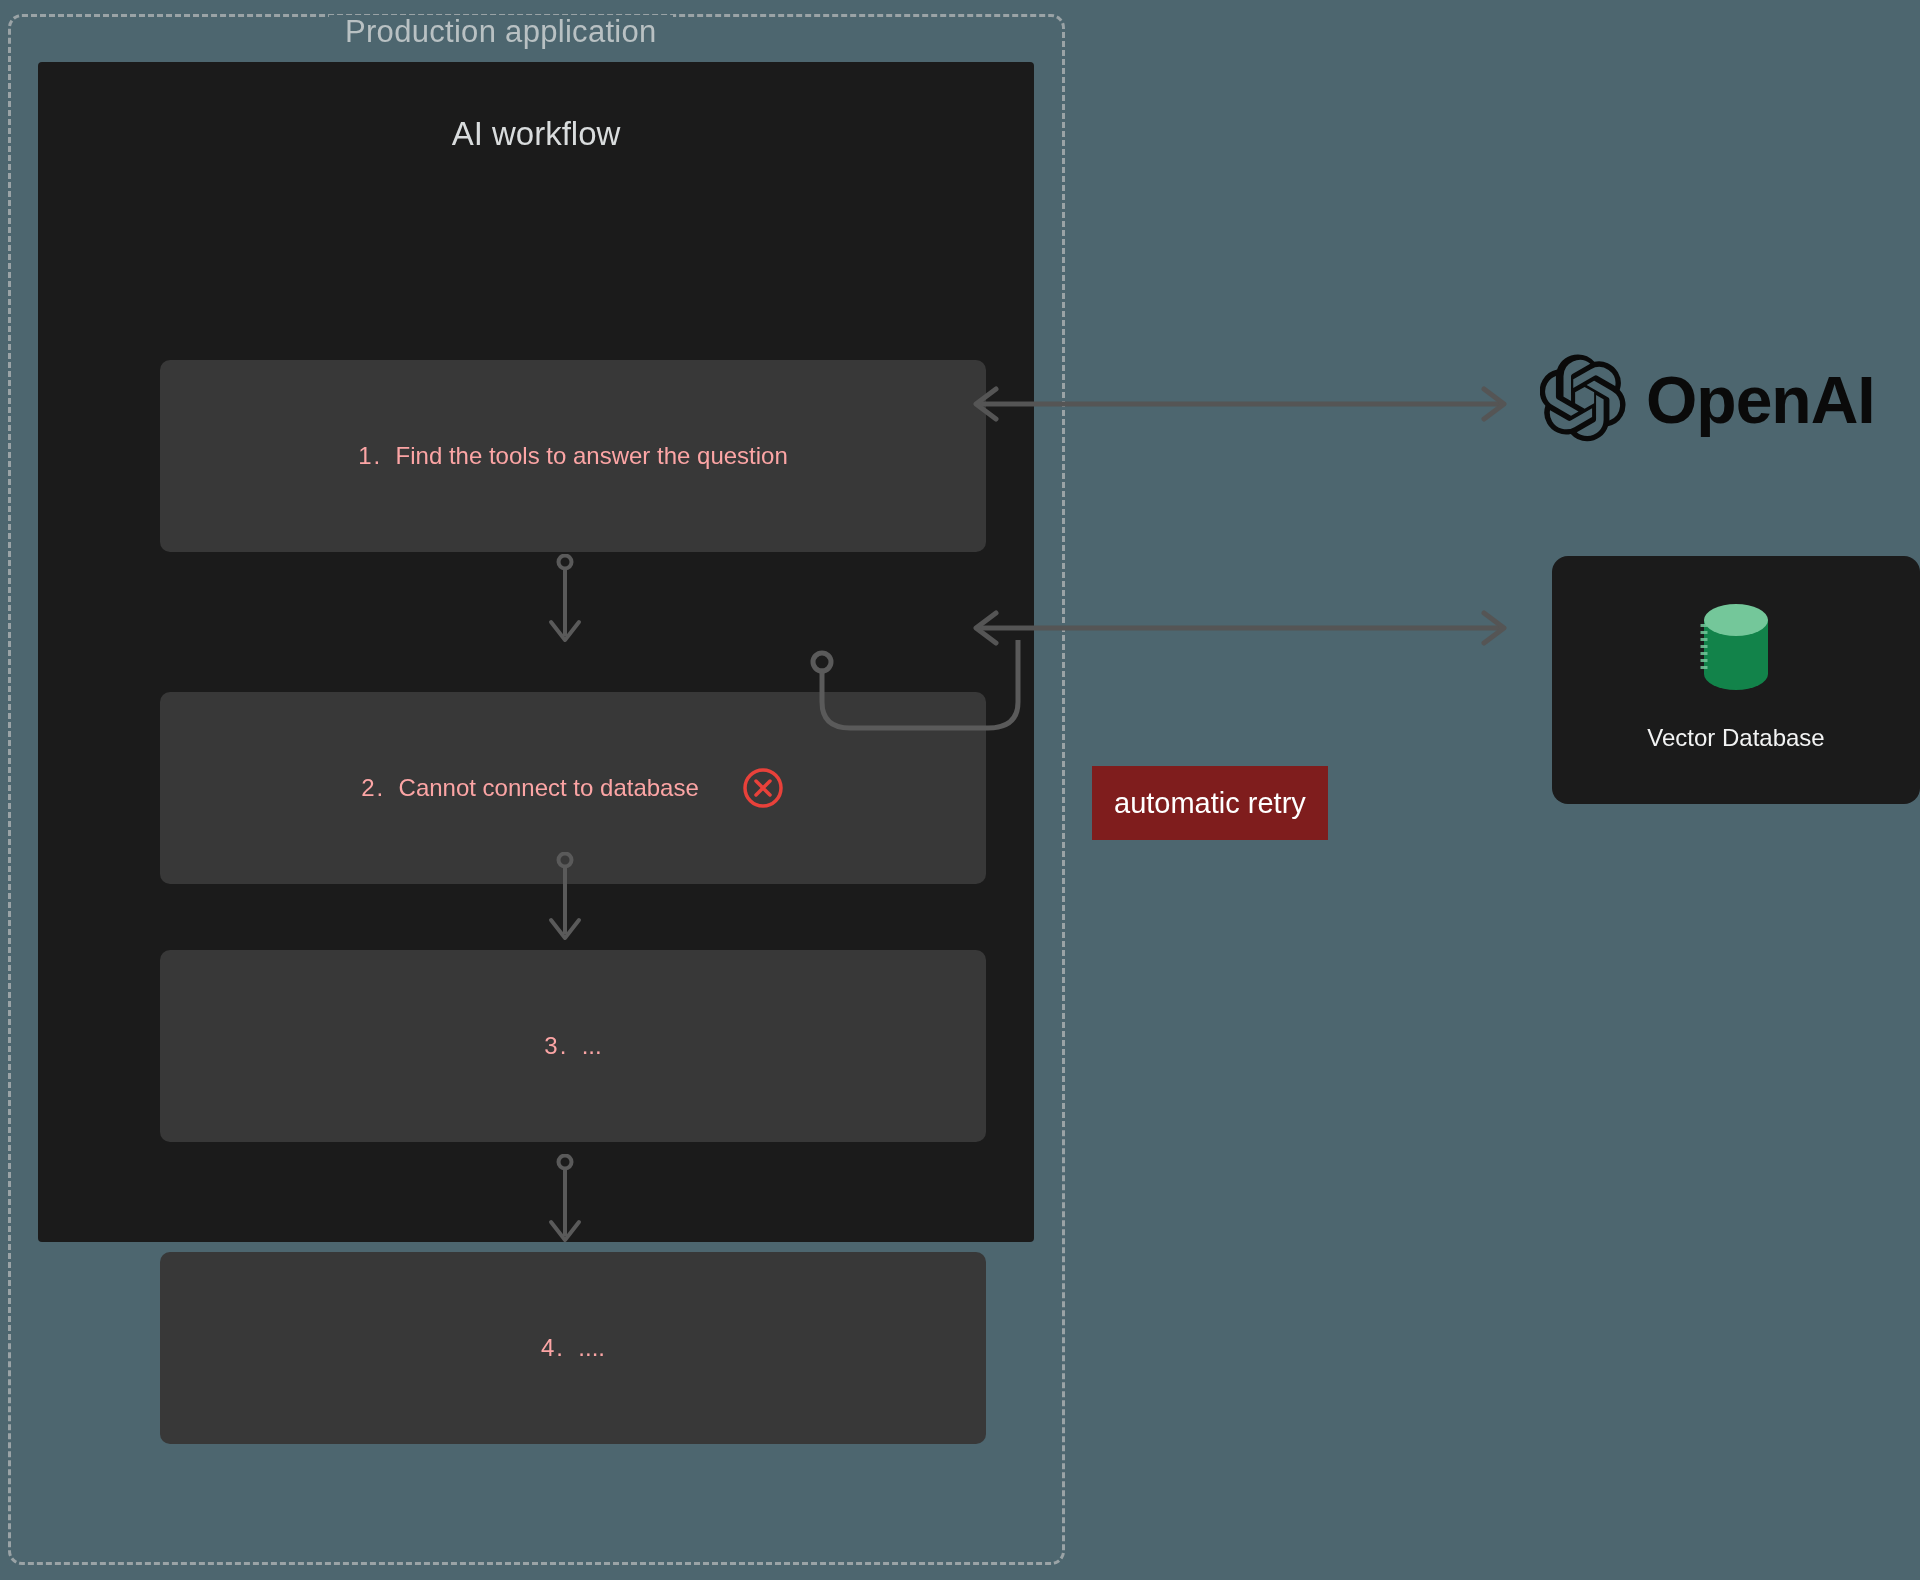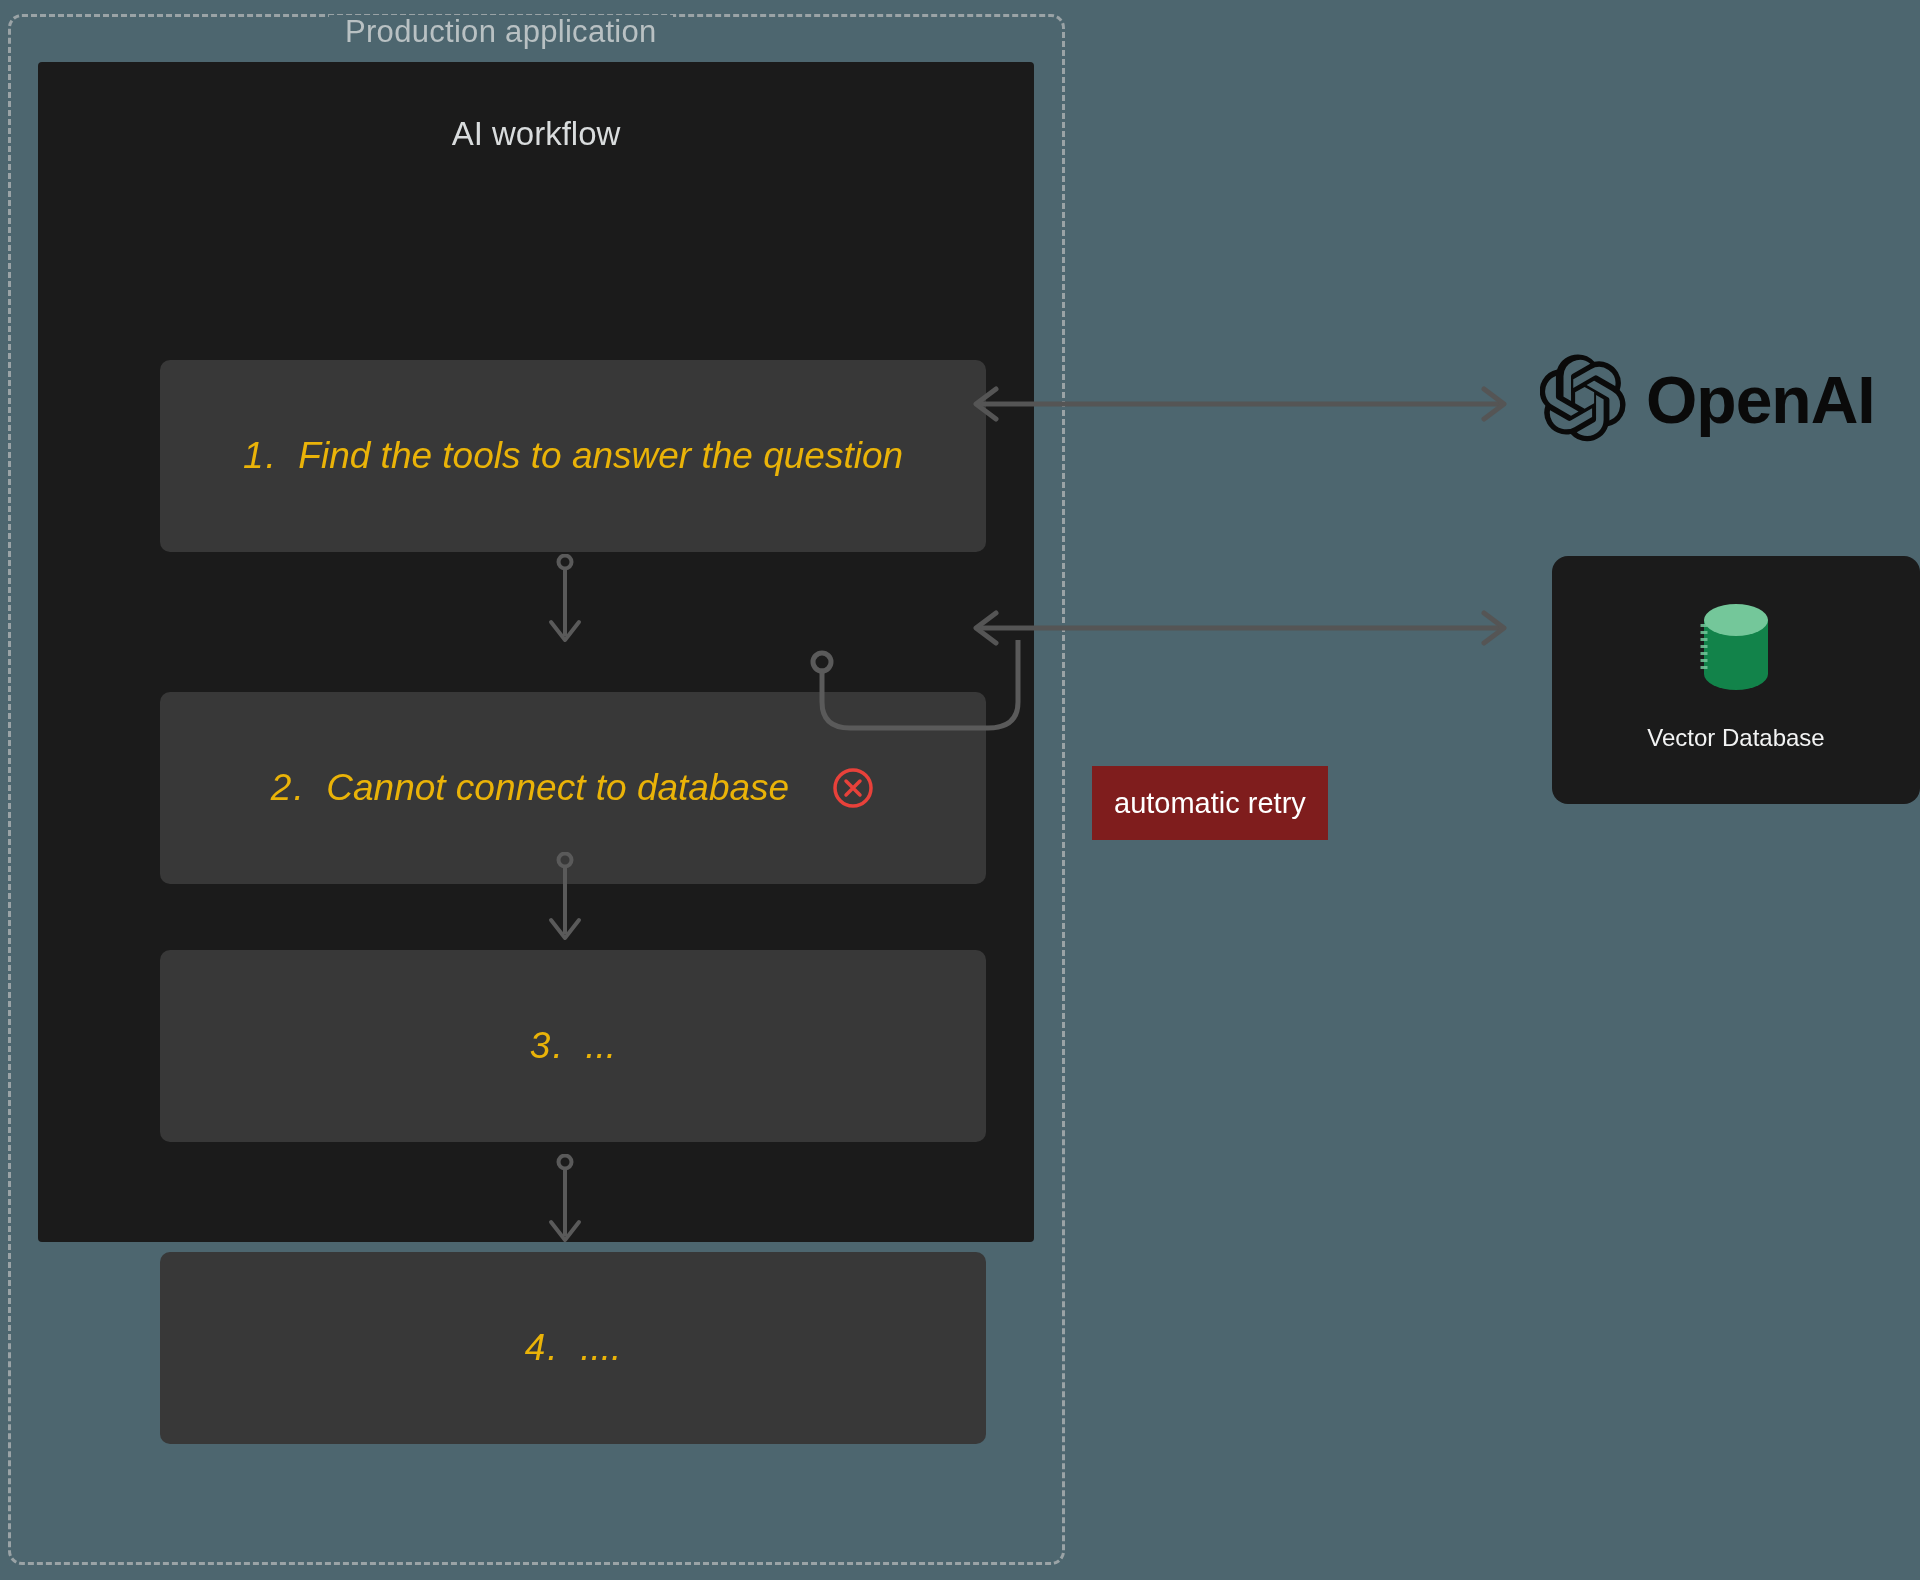--- a/index.html
+++ b/index.html
@@ -73,24 +73,23 @@
     position: absolute;
     left: 122px;
     width: 826px;
     background: #383838;
     border-radius: 10px;
     display: flex;
     align-items: center;
     justify-content: center;
   }
   .step-label {
-    color: #eab308;
-    font-size: 37px;
+    color: #fca5a5;
+    font-size: 24px;
     white-space: nowrap;
-    font-style: italic;
   }
   .step-num {
     letter-spacing: 2px;
   }
   #step-1 { top: 298px; height: 192px; }
   #step-2 { top: 586px; height: 192px; margin-top: 44px; }
   #step-3 { top: 878px; height: 192px; }
   #step-4 { top: 1178px; height: 192px; }
 
   

